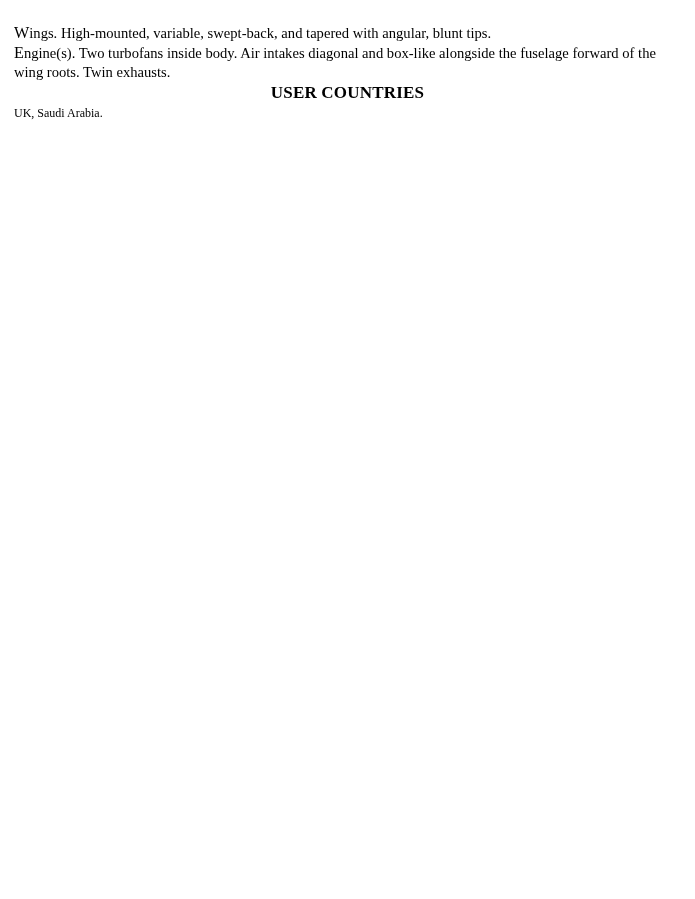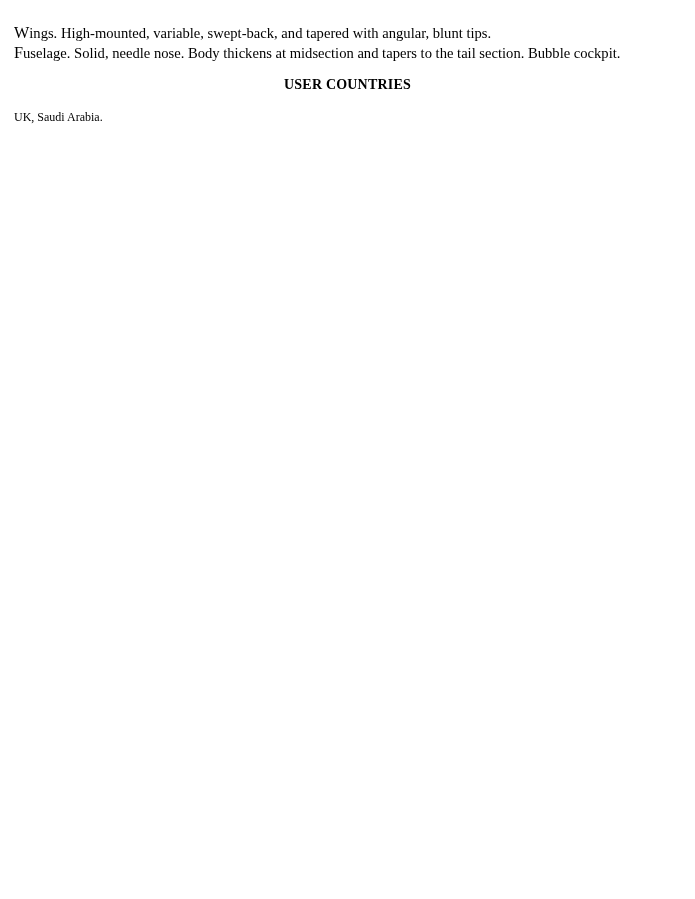--- a/index.html
+++ b/index.html
@@ -29,43 +29,43 @@
   .para {
     margin: 0;
     text-indent: 0;
   }
   .lead {
     font-size: 16.2px;
   }
   .section-heading {
     text-align: center;
     font-weight: bold;
-    font-size: 14px;
+    font-size: 17px;
     line-height: 20px;
-    margin: 12px;
+    margin: 0;
     letter-spacing: 0.2px;
   }
   .countries {
     font-size: 12px;
     line-height: 19.6px;
     margin: 0;
     padding-top: 1px;
   }
 </style>
 </head>
 <body>
 
 <div class="page">
 
   <div class="body-text">
 
     <p class="para"><span class="lead">W</span><span>ings. High-mounted, variable, swept-back, and tapered with angular, blunt tips.</span></p>
 
+    <p class="para"><span class="lead">E</span><span>ngine(s). Two turbofans inside body. Air intakes diagonal and box-like alongside the fuselage forward of the wing roots. Twin exhausts.</span></p>
 
-    <p class="para"><span class="lead">F</span><span>uselage. Solid, needle nose. Body thickens at midsection and tapers to the tail section. Bubble cockpit.</span></p>
 
 
   </div>
 
   <h2 class="section-heading">USER COUNTRIES</h2>
 
   <p class="countries">UK, Saudi Arabia.</p>
 
 </div>
 

